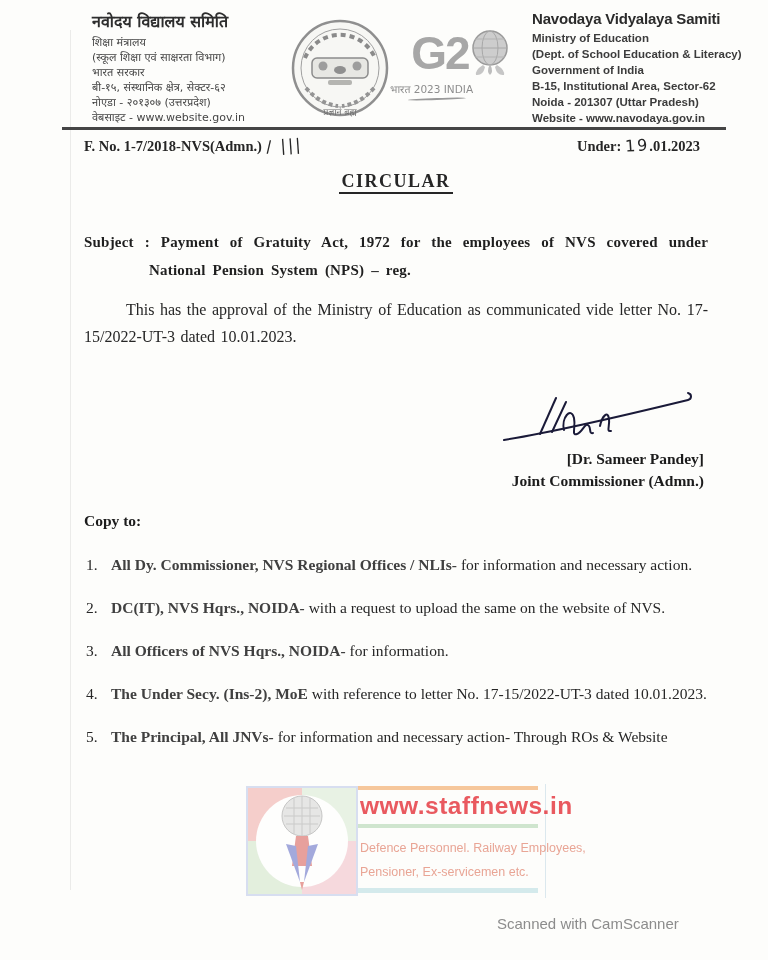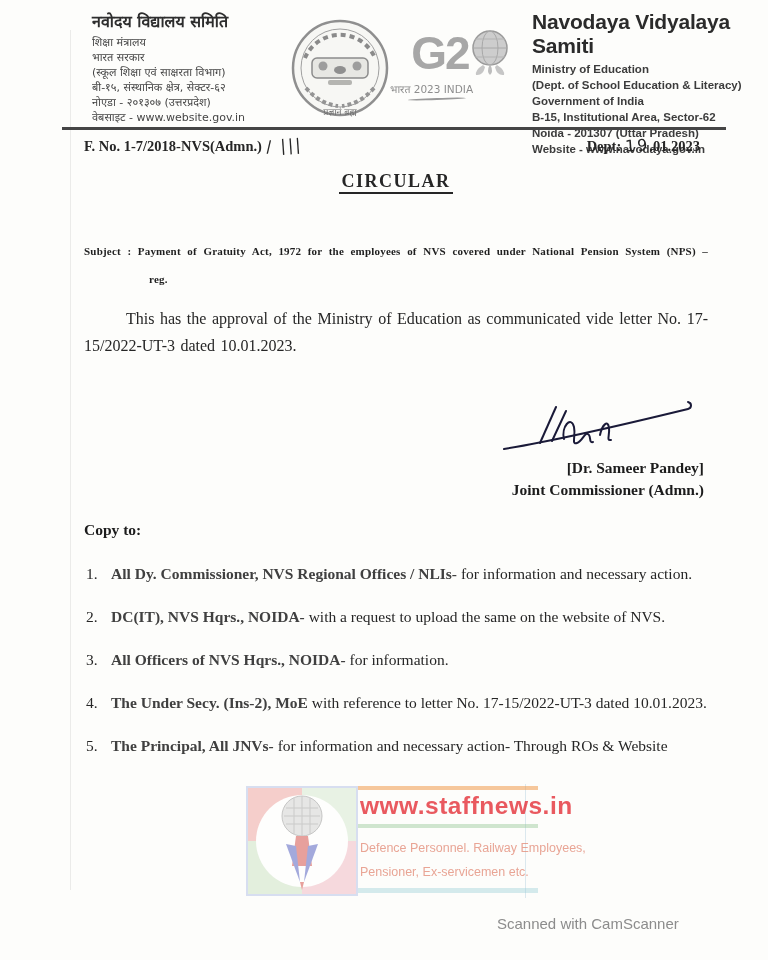--- a/index.html
+++ b/index.html
@@ -15,34 +15,34 @@
   .hdr-left { width:198px; color:#3a3a3a; }
   .hdr-left .hi-title { font-family:"DejaVu Sans", sans-serif; font-weight:bold; font-size:16px; color:#2e2e2e; margin-bottom:3px; }
   .hdr-left .hi-line { font-family:"DejaVu Sans", sans-serif; font-size:11px; line-height:15px; color:#444; }
   .emblem-wrap { width:100px; padding-top:4px; }
   .g20-wrap { width:142px; padding-top:18px; text-align:left; }
   .g20-row { display:flex; align-items:center; justify-content:center; }
   .g20-text { font-family:"Liberation Sans", sans-serif; font-weight:bold; font-size:46px; color:#a7a7a7; letter-spacing:-2px; line-height:1; }
   .g20-tagline { font-family:"DejaVu Sans", sans-serif; font-size:10.5px; color:#8d8d8d; margin-top:4px; }
   .g20-underline { width:58px; height:2px; background:#9a9a9a; border-radius:50%; margin:2px auto 0 18px; transform:rotate(-2deg); }
   .hdr-right { width:226px; margin-left:auto; font-family:"Liberation Sans", sans-serif; color:#333; }
-  .hdr-right .en-title { font-weight:bold; font-size:21px; color:#2b2b2b; margin-bottom:3px; letter-spacing:-0.2px; }
+  .hdr-right .en-title { font-weight:bold; font-size:15px; color:#2b2b2b; margin-bottom:3px; letter-spacing:-0.2px; }
   .hdr-right .en-line { font-weight:600; font-size:11.5px; line-height:16px; color:#3c3c3c; }
 
   .hdr-rule { position:absolute; left:62px; top:127px; width:664px; height:2.5px; background:#454545; }
 
   
   .main { position:absolute; left:84px; top:136px; width:624px; color:#262626; }
   .refline { display:flex; justify-content:space-between; align-items:flex-start; font-weight:bold; font-size:14.5px; }
   .fileno-hand, .dated-hand { font-family:"DejaVu Sans", sans-serif; font-weight:400; display:inline-block; transform:rotate(-4deg); font-size:16px; letter-spacing:2px; }
   .dated { padding-right:8px; }
   .doc-title { text-align:center; font-size:18px; font-weight:bold; letter-spacing:1.5px; margin-top:16px; }
   .doc-title span { border-bottom:2px solid #262626; padding:0 2px 1px; }
 
-  .subject { margin-top:45px; font-weight:bold; font-size:11px; line-height:28px; text-align:justify; padding-left:65px; text-indent:-65px; word-spacing:3px; letter-spacing:0.2px; color:#1f1f1f; }
+  .subject { margin-top:36px; font-weight:bold; font-size:15px; line-height:28px; text-align:justify; padding-left:65px; text-indent:-65px; word-spacing:3px; letter-spacing:0.2px; color:#1f1f1f; }
 
   .para { margin-top:12px; font-size:16px; line-height:27px; text-align:justify; text-indent:42px; word-spacing:1.5px; }
   .para b { color:#161616; }
   .para + .para { margin-top:4px; }
 
   
   .sig-block { margin-top:36px; text-align:right; padding-right:4px; }
   .sig-scribble { display:block; margin-left:auto; margin-right:10px; }
   .sig-name, .sig-desig { font-weight:bold; font-size:15.5px; line-height:22px; color:#1c1c1c; }
 
@@ -50,43 +50,43 @@
   .copy-heading { margin-top:20px; font-weight:bold; font-size:15.5px; color:#1c1c1c; }
   .copy-list { margin-top:22px; list-style:none; }
   .copy-list li { display:flex; margin-bottom:17px; font-size:15.5px; line-height:26px; }
   .copy-list .num { width:27px; flex:0 0 27px; padding-left:2px; }
   .copy-list .it { flex:1; text-align:justify; }
   .copy-list b { color:#404040; }
 
   
   .watermark { position:absolute; left:246px; top:784px; width:300px; height:114px; pointer-events:none; }
   .wm-logo { position:absolute; left:0; top:2px; opacity:0.55; }
-  .wm-texts { position:absolute; left:112px; top:0; width:168px; height:114px; border-right:1px solid rgba(120,170,200,0.25); }
+  .wm-texts { position:absolute; left:112px; top:0; width:188px; height:114px; border-right:1px solid rgba(120,170,200,0.25); }
   .wm-band-top { position:absolute; left:0; top:2px; width:180px; height:4px; background:rgba(240,145,60,0.5); }
   .wm-site { position:absolute; left:2px; top:8px; font-family:"Liberation Sans", sans-serif; font-weight:bold; font-size:24.5px; letter-spacing:0.5px; color:rgba(228,48,56,0.8); white-space:nowrap; }
   .wm-band-mid { position:absolute; left:0; top:40px; width:180px; height:4px; background:rgba(150,200,150,0.45); }
   .wm-line1 { position:absolute; left:2px; top:57px; font-family:"Liberation Sans", sans-serif; font-size:12.5px; color:rgba(226,135,115,0.75); white-space:nowrap; }
   .wm-line2 { position:absolute; left:2px; top:81px; font-family:"Liberation Sans", sans-serif; font-size:12.5px; color:rgba(226,135,115,0.75); white-space:nowrap; }
   .wm-band-bot { position:absolute; left:0; top:104px; width:180px; height:5px; background:rgba(150,205,215,0.4); }
 
   
   .scan-footer { position:absolute; left:497px; top:915px; font-family:"Liberation Sans", sans-serif; font-size:15px; color:#8c8c8c; }
 </style>
 </head>
 <body>
 
 <div class="page">
   <div class="scan-edge"></div>
 
   <div class="header">
     <div class="hdr-left">
       <div class="hi-title">नवोदय विद्यालय समिति</div>
       <div class="hi-line">शिक्षा मंत्रालय</div>
+      <div class="hi-line">(स्कूल शिक्षा एवं साक्षरता विभाग)</div>
       <div class="hi-line">भारत सरकार</div>
-      <div class="hi-line">(स्कूल शिक्षा एवं साक्षरता विभाग)</div>
       <div class="hi-line">बी-१५, संस्थानिक क्षेत्र, सेक्टर-६२</div>
       <div class="hi-line">नोएडा - २०१३०७ (उत्तरप्रदेश)</div>
       <div class="hi-line">वेबसाइट - www.website.gov.in</div>
     </div>
 
     <div class="emblem-wrap">
       <svg width="100" height="112" viewBox="0 0 100 112">
         <circle cx="50" cy="54" r="47" fill="#f7f7f4" stroke="#8f8f8f" stroke-width="2.5"></circle>
         <circle cx="50" cy="54" r="39" fill="none" stroke="#a0a0a0" stroke-width="1"></circle>
         <path d="M15,44 A38,38 0 0,1 85,44" fill="none" stroke="#8a8a8a" stroke-width="4" stroke-dasharray="5,4"></path>
@@ -132,21 +132,21 @@
 
   <div class="hdr-rule"></div>
 
   <div class="main">
     <div class="refline">
       <span>
         <span>F. No. 1-7/2018-NVS(Admn.)</span>
         <span class="fileno-hand">/ |||</span>
       </span>
       <span class="dated">
-        <span>Dept:</span>
+        <span>Under:</span>
         <span class="dated-hand">19</span><span>.01.2023</span>
       </span>
     </div>
 
     <div class="doc-title"><span>CIRCULAR</span></div>
 
     <div class="subject">
       <span>Subject :</span>
       <span> </span>
       <span>Payment of Gratuity Act, 1972 for the employees of NVS covered under National Pension System (NPS) – reg.</span>

